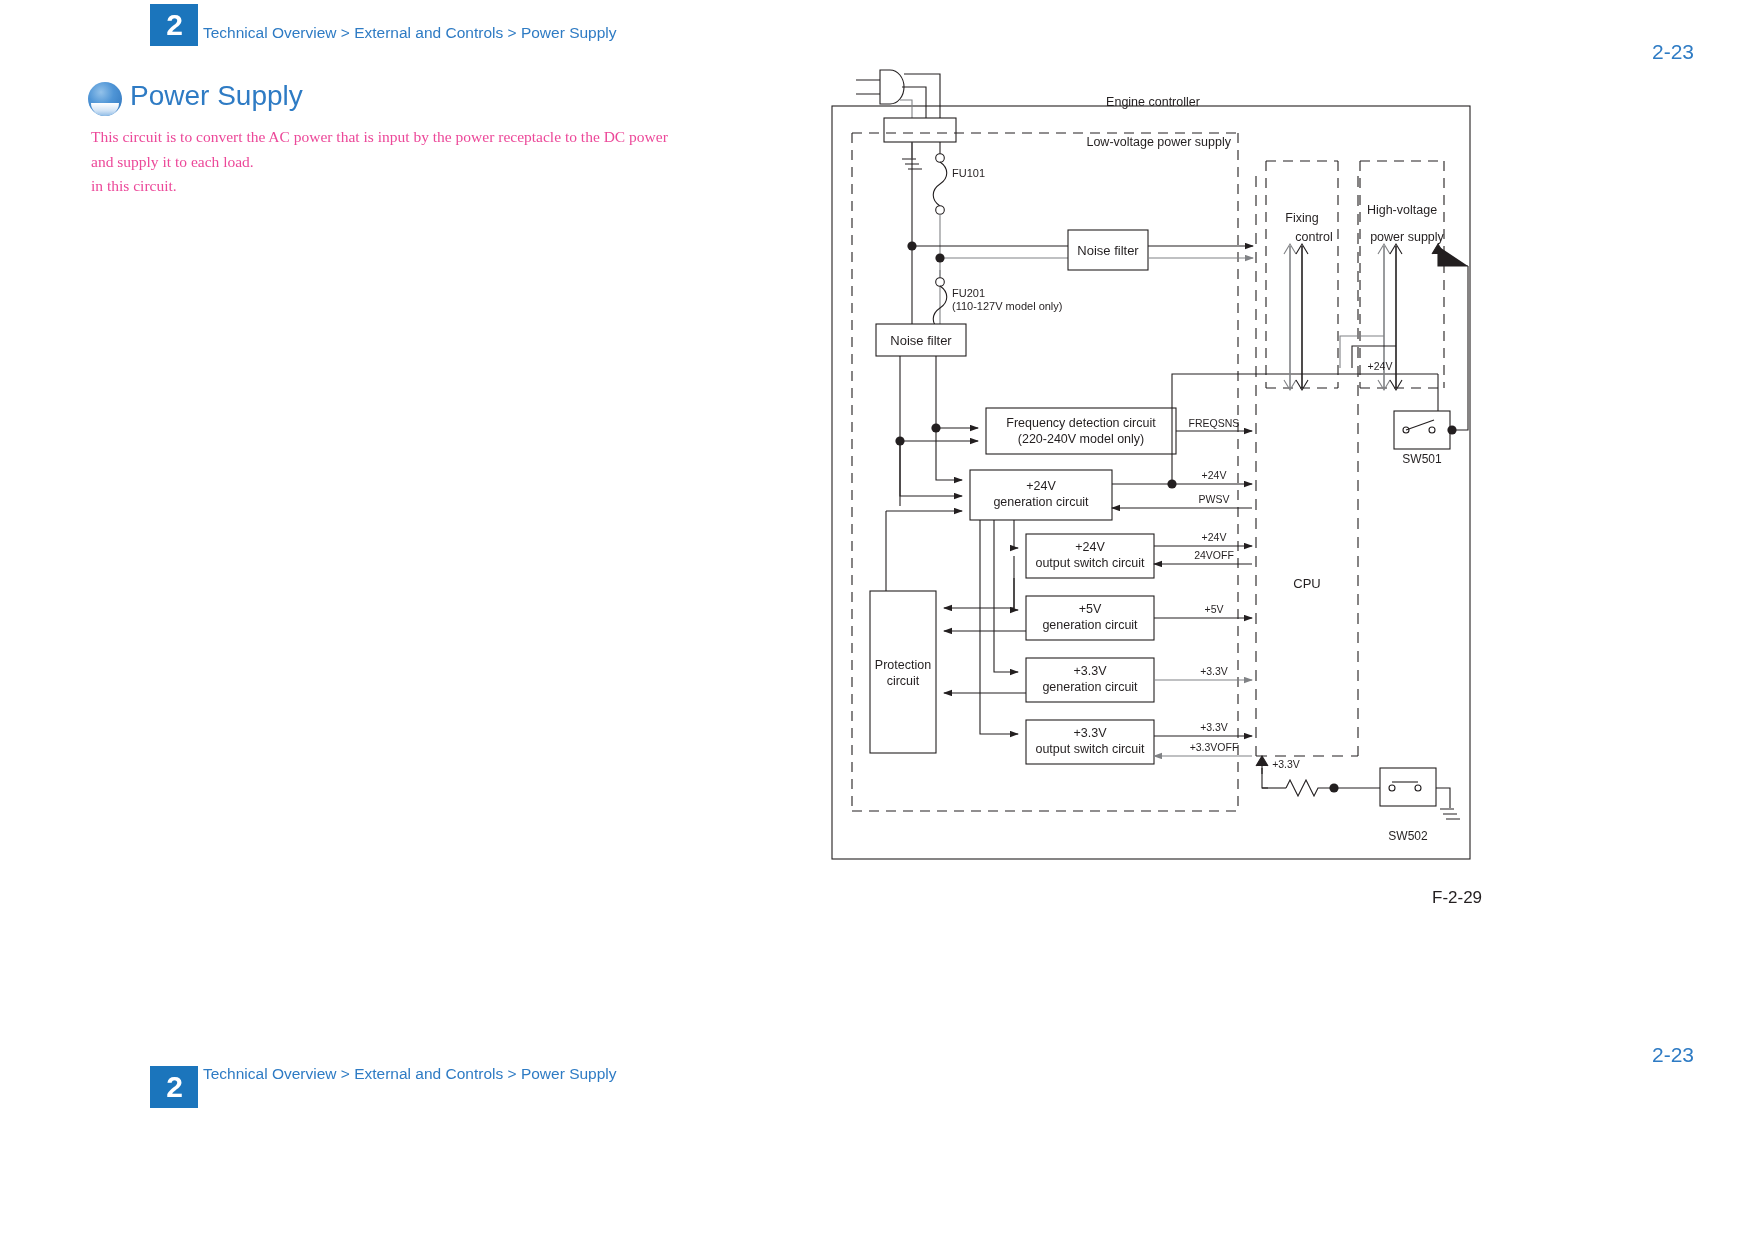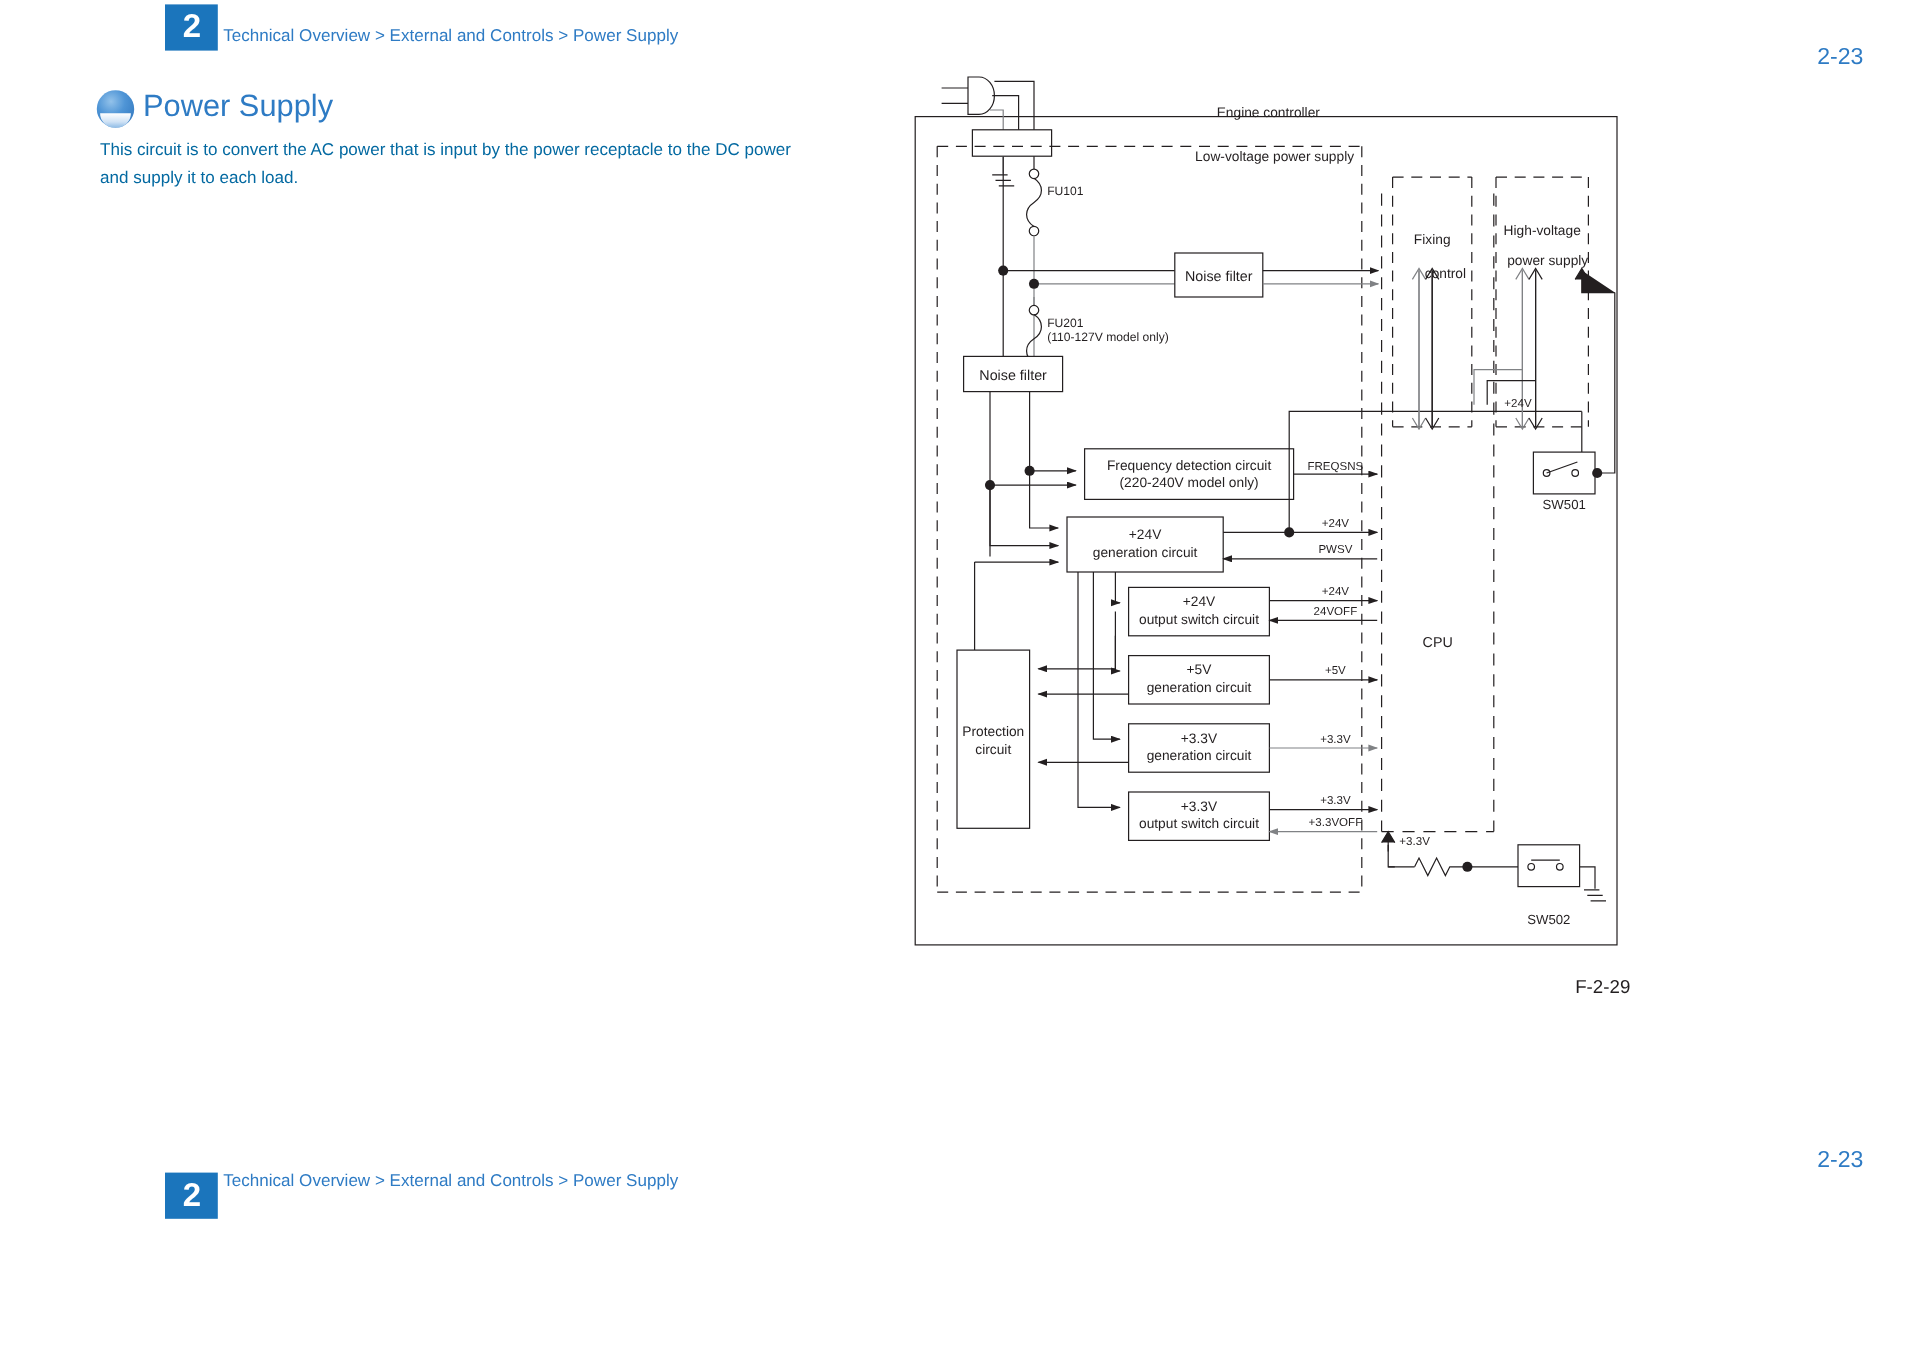--- a/index.html
+++ b/index.html
@@ -47,21 +47,22 @@
     position: absolute; left: 130px; top: 80px;
     font-size: 28px; color: #2e7bc4; white-space: nowrap;
   }
 
   
   .body-text {
     position: absolute; left: 91px; top: 125px;
     width: 680px;
     font-size: 15.5px;
     line-height: 24.6px;
-    color: #0369a1;
+    color: #ec4899;
+    font-family: Liberation Serif, serif;
   }
   .body-text div { white-space: nowrap; }
 
   
   .figure { position: absolute; left: 828px; top: 56px; text-decoration: underline; }
   .fig-caption {
     position: absolute; left: 1432px; top: 888px;
     font-size: 17px; color: #231f20;
   }
 
@@ -93,20 +94,21 @@
   <div class="hdr-chapter">2</div>
   <div class="hdr-crumb">Technical Overview &gt; External and Controls &gt; Power Supply</div>
   <div class="hdr-pageno">2-23</div>
 
   <div class="sect-bullet"></div>
   <div class="sect-title">Power Supply</div>
 
   <div class="body-text">
     <div>This circuit is to convert the AC power that is input by the power receptacle to the DC power</div>
     <div>and supply it to each load.</div>
+    <div>in this circuit.</div>
   </div>
 
   <div class="figure">
     <svg width="680" height="820" viewBox="0 0 680 820" xmlns="http://www.w3.org/2000/svg">
       <defs>
         <marker id="ahB" markerWidth="9" markerHeight="9" refX="8" refY="3.2" orient="auto" markerUnits="userSpaceOnUse">
           <path d="M0,0 L9,3.2 L0,6.4 z" fill="#231f20"></path>
         </marker>
         <marker id="ahG" markerWidth="9" markerHeight="9" refX="8" refY="3.2" orient="auto" markerUnits="userSpaceOnUse">
           <path d="M0,0 L9,3.2 L0,6.4 z" fill="#808285"></path>
@@ -299,21 +301,21 @@
       <text x="386" y="503" font-size="10.5" text-anchor="middle">24VOFF</text>
       <text x="386" y="557" font-size="10.5" text-anchor="middle">+5V</text>
       <text x="386" y="619" font-size="10.5" text-anchor="middle">+3.3V</text>
       <text x="386" y="675" font-size="10.5" text-anchor="middle">+3.3V</text>
       <text x="386" y="695" font-size="10.5" text-anchor="middle">+3.3VOFF</text>
       <text x="552" y="314" font-size="10.5" text-anchor="middle">+24V</text>
       <text x="458" y="712" font-size="10.5" text-anchor="middle">+3.3V</text>
     </svg>
   </div>
 
-  <div style="position:absolute;left:1284px;top:230px;font-size:12.5px;width:60px;text-align:center;margin-top:12px;">control</div>
+  <div style="position:absolute;left:1284px;top:230px;font-size:12.5px;width:60px;text-align:center;">control</div>
   <div style="position:absolute;left:1368px;top:230px;font-size:12.5px;width:78px;text-align:center;">power supply</div>
 
   <div class="fig-caption">F-2-29</div>
 
   <div class="ftr-pageno">2-23</div>
   <div class="ftr-chapter">2</div>
   <div class="ftr-crumb">Technical Overview &gt; External and Controls &gt; Power Supply</div>
 
 </div>
 

